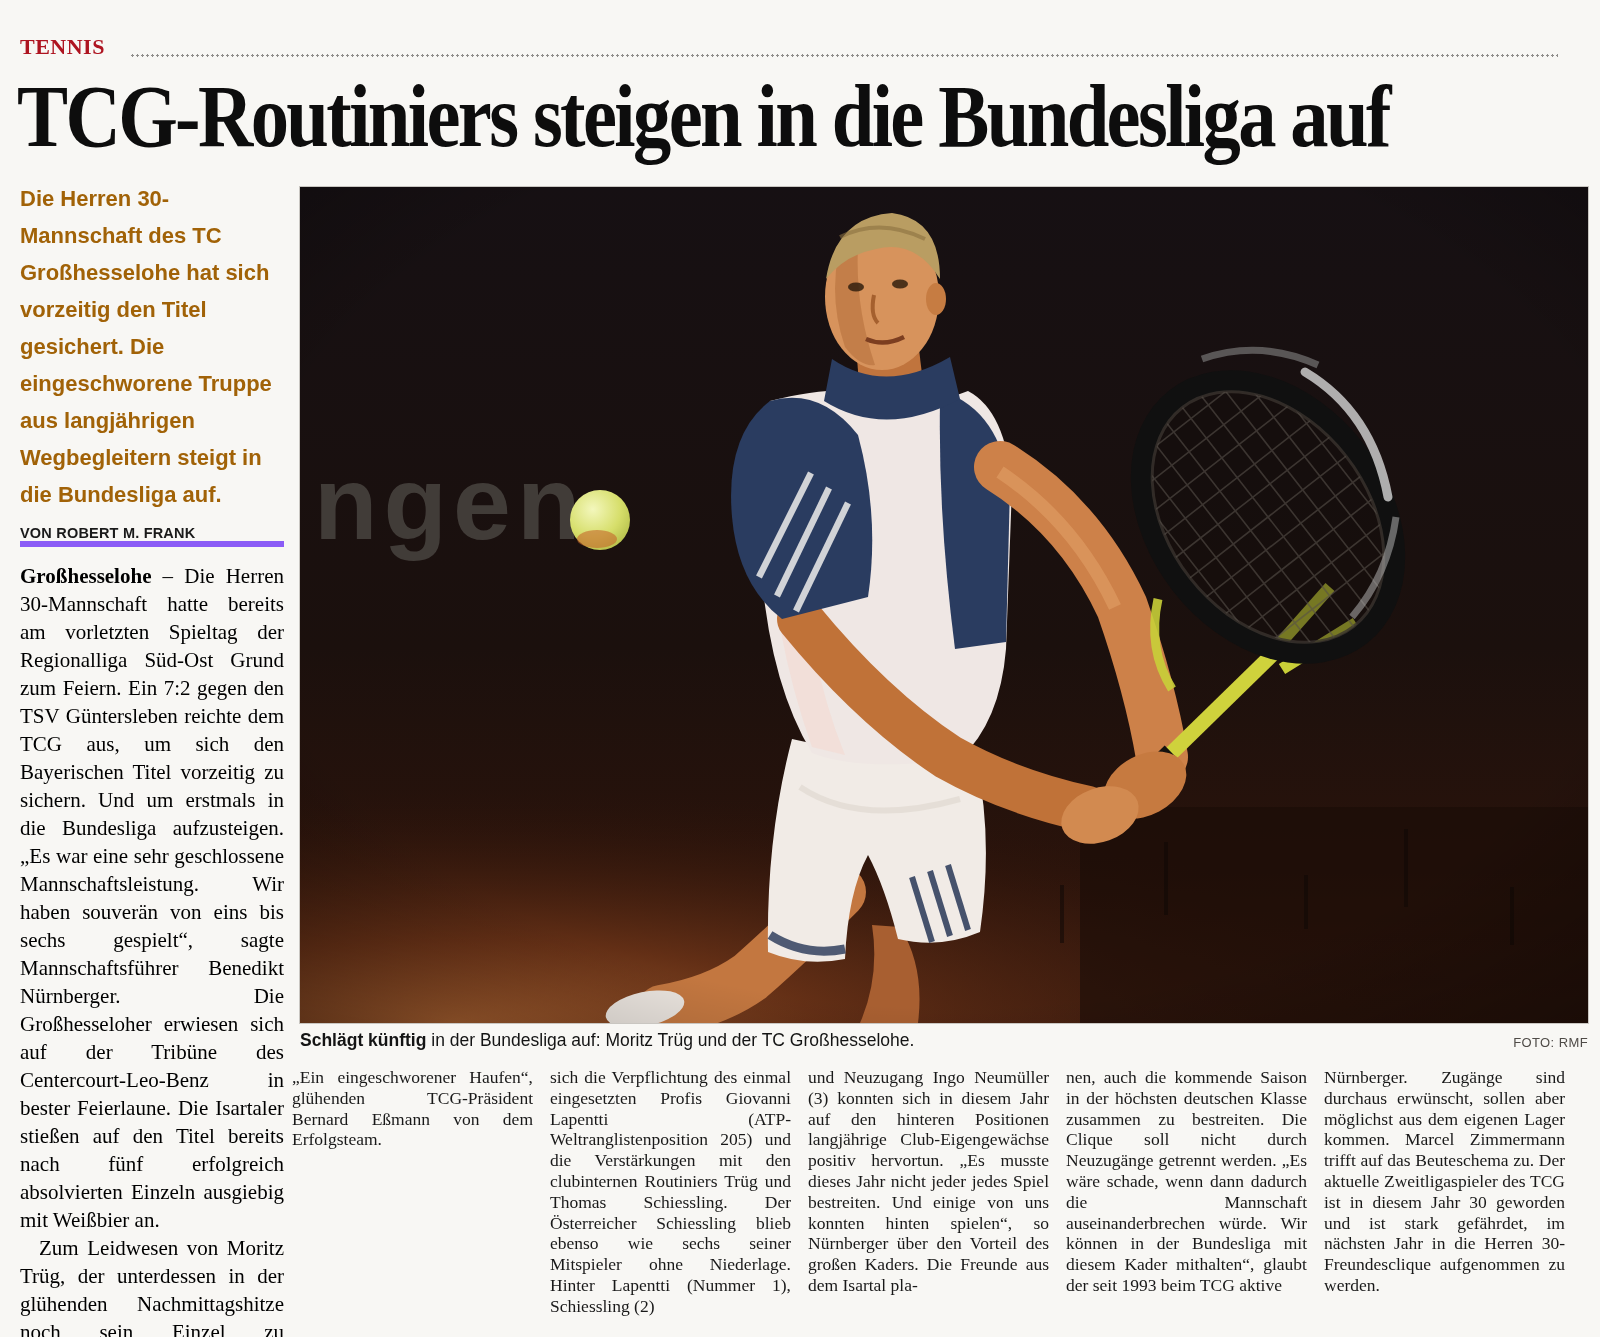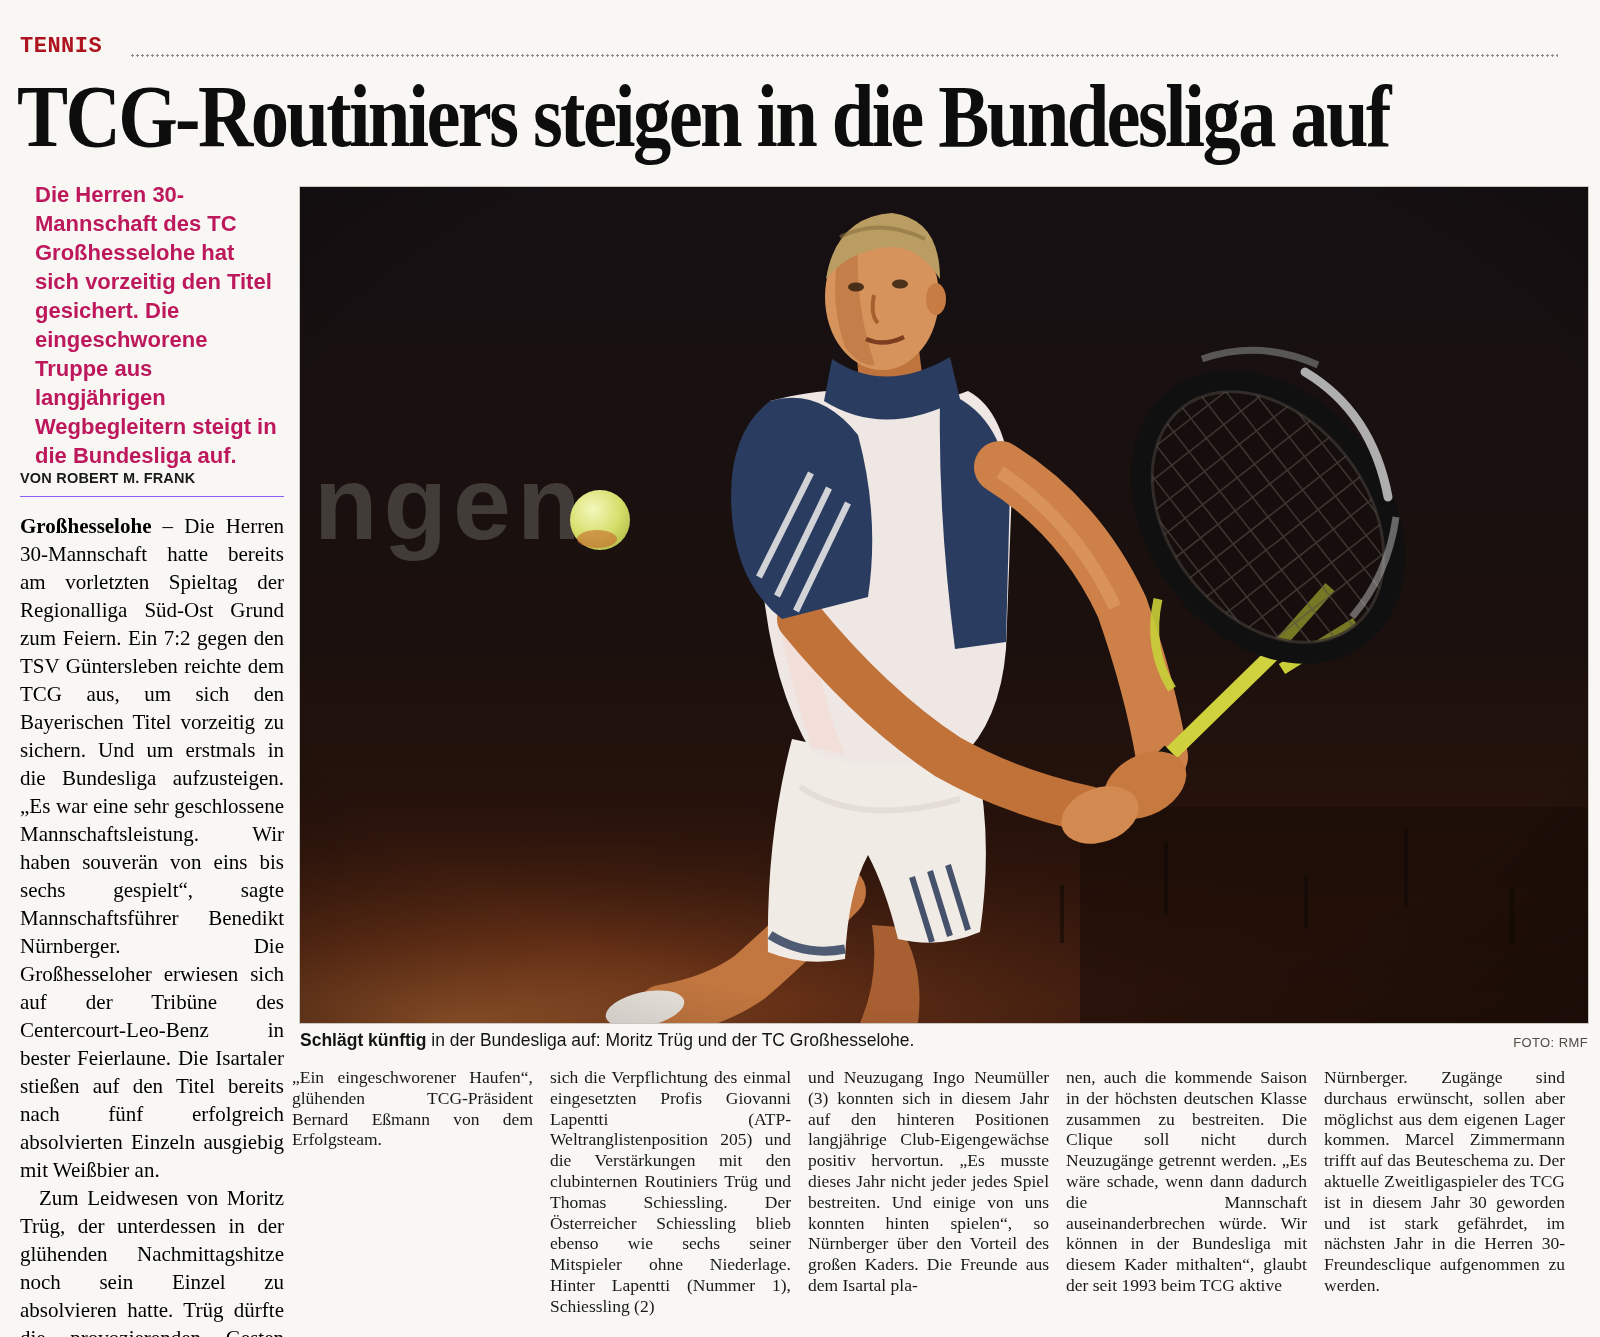--- a/index.html
+++ b/index.html
@@ -5,45 +5,45 @@
   html,body{margin:0;padding:0;}
   body{
     width:1600px;height:1337px;position:relative;overflow:hidden;
     background:#f8f7f4;color:#1b1b1b;
     font-family:"Liberation Serif", serif;
   }
   .abs{position:absolute;}
   
   .kicker{
     left:20px;top:34px;
-    font-family:Liberation Mono, monospace;
+    font-family:Liberation Serif, serif;
     font-weight:bold;font-size:22px;letter-spacing:.5px;
     color:#ae1420;
   }
   .kicker-rule{
     left:130px;top:54px;width:1428px;height:3px;
     background-image:radial-gradient(circle,#8f8d8a 1.05px,transparent 1.3px);
     background-size:5px 3px;background-repeat:repeat-x;
   }
   
   .headline{
     left:17px;top:70px;
     font-family:"Liberation Serif", serif;
     font-weight:bold;font-size:88px;line-height:1.06;
     letter-spacing:-3px;white-space:nowrap;color:#0d0d0d;
     transform:scaleX(.87);transform-origin:0 50%;
   }
   
   .left-col{left:20px;top:180px;width:264px;height:1157px;overflow:hidden;}
   .lead{
     font-family:"Liberation Sans", sans-serif;
-    font-weight:bold;font-size:22px;line-height:29px;color:#be185d;margin-left:15px;
+    font-weight:bold;font-size:22px;line-height:37px;color:#a16207;
   }
   .byline{
-    padding-bottom:10px;border-bottom:1px solid #8b5cf6;
+    margin-top:12px;padding-bottom:0;border-bottom:6px solid #8b5cf6;
     font-family:"Liberation Sans", sans-serif;
     font-weight:bold;font-size:14.5px;letter-spacing:.2px;color:#1a1a1a;
   }
   .body-copy{margin-top:15px;}
   .body-copy p{
     margin:0;font-size:21px;line-height:28px;text-align:justify;
     hyphens:auto;-webkit-hyphens:auto;color:#000000;
   }
   .body-copy p + p{text-indent:19px;}
   .body-copy .lead-in{font-weight:bold;}

